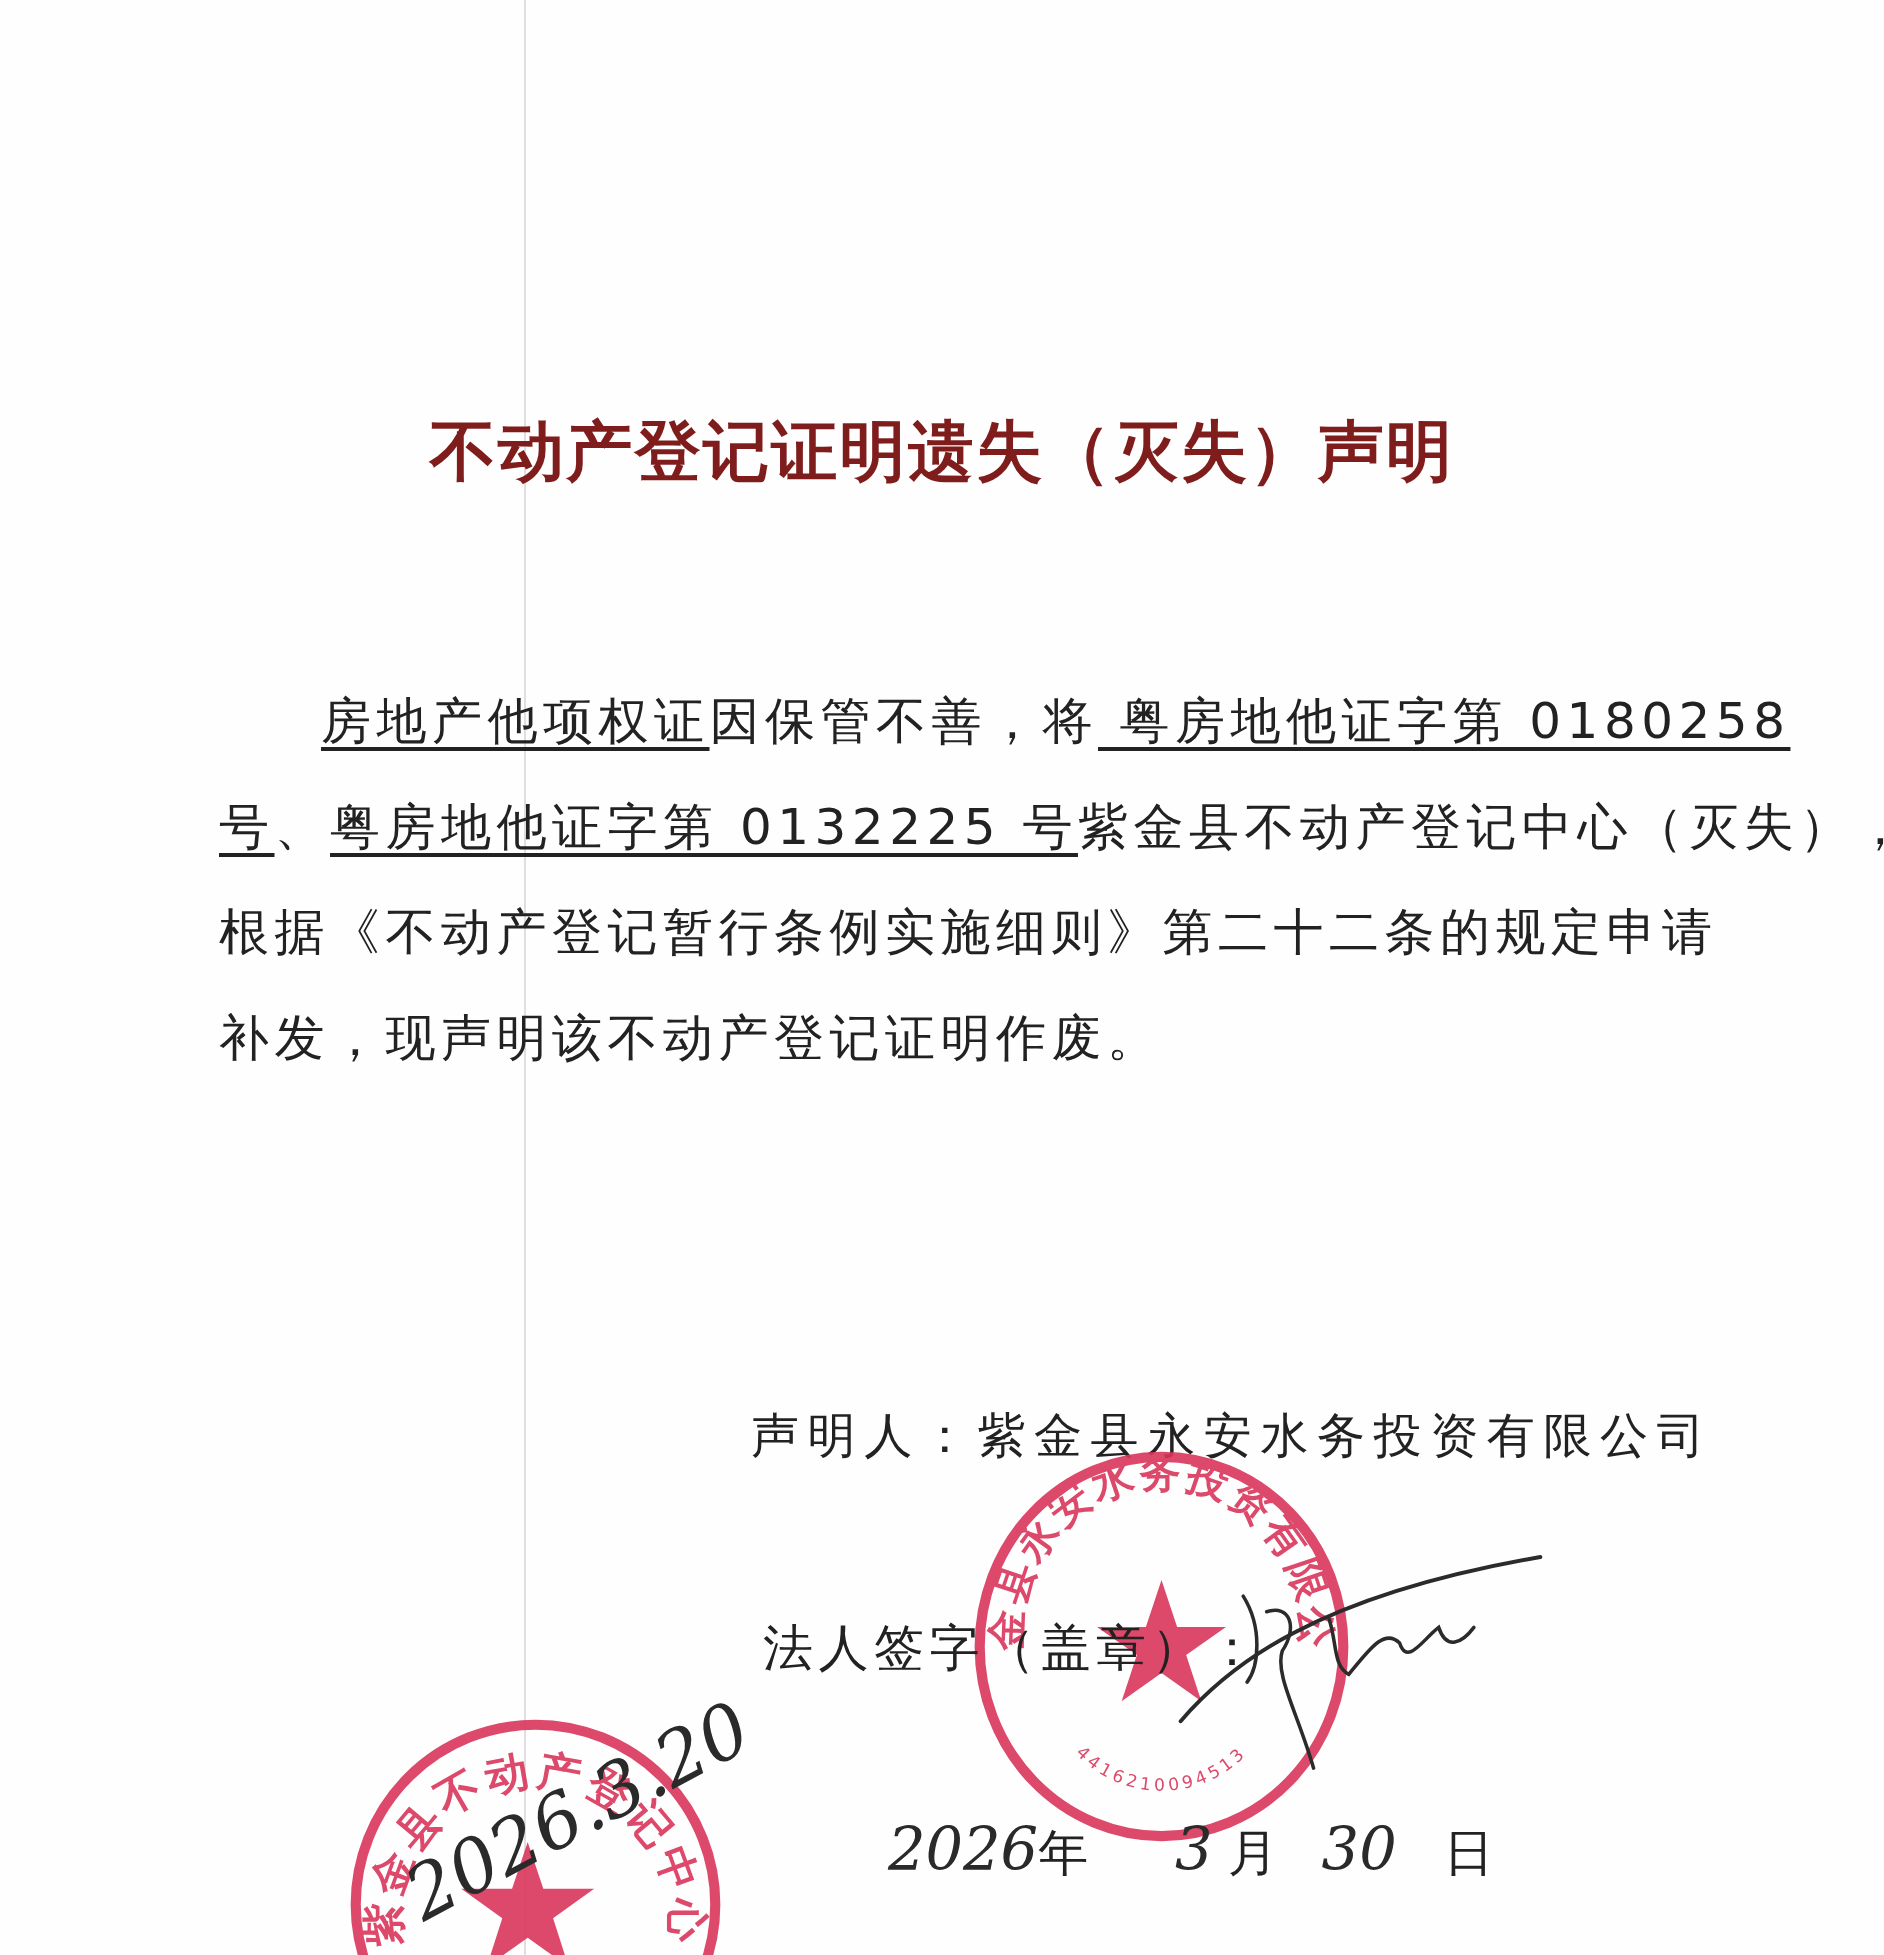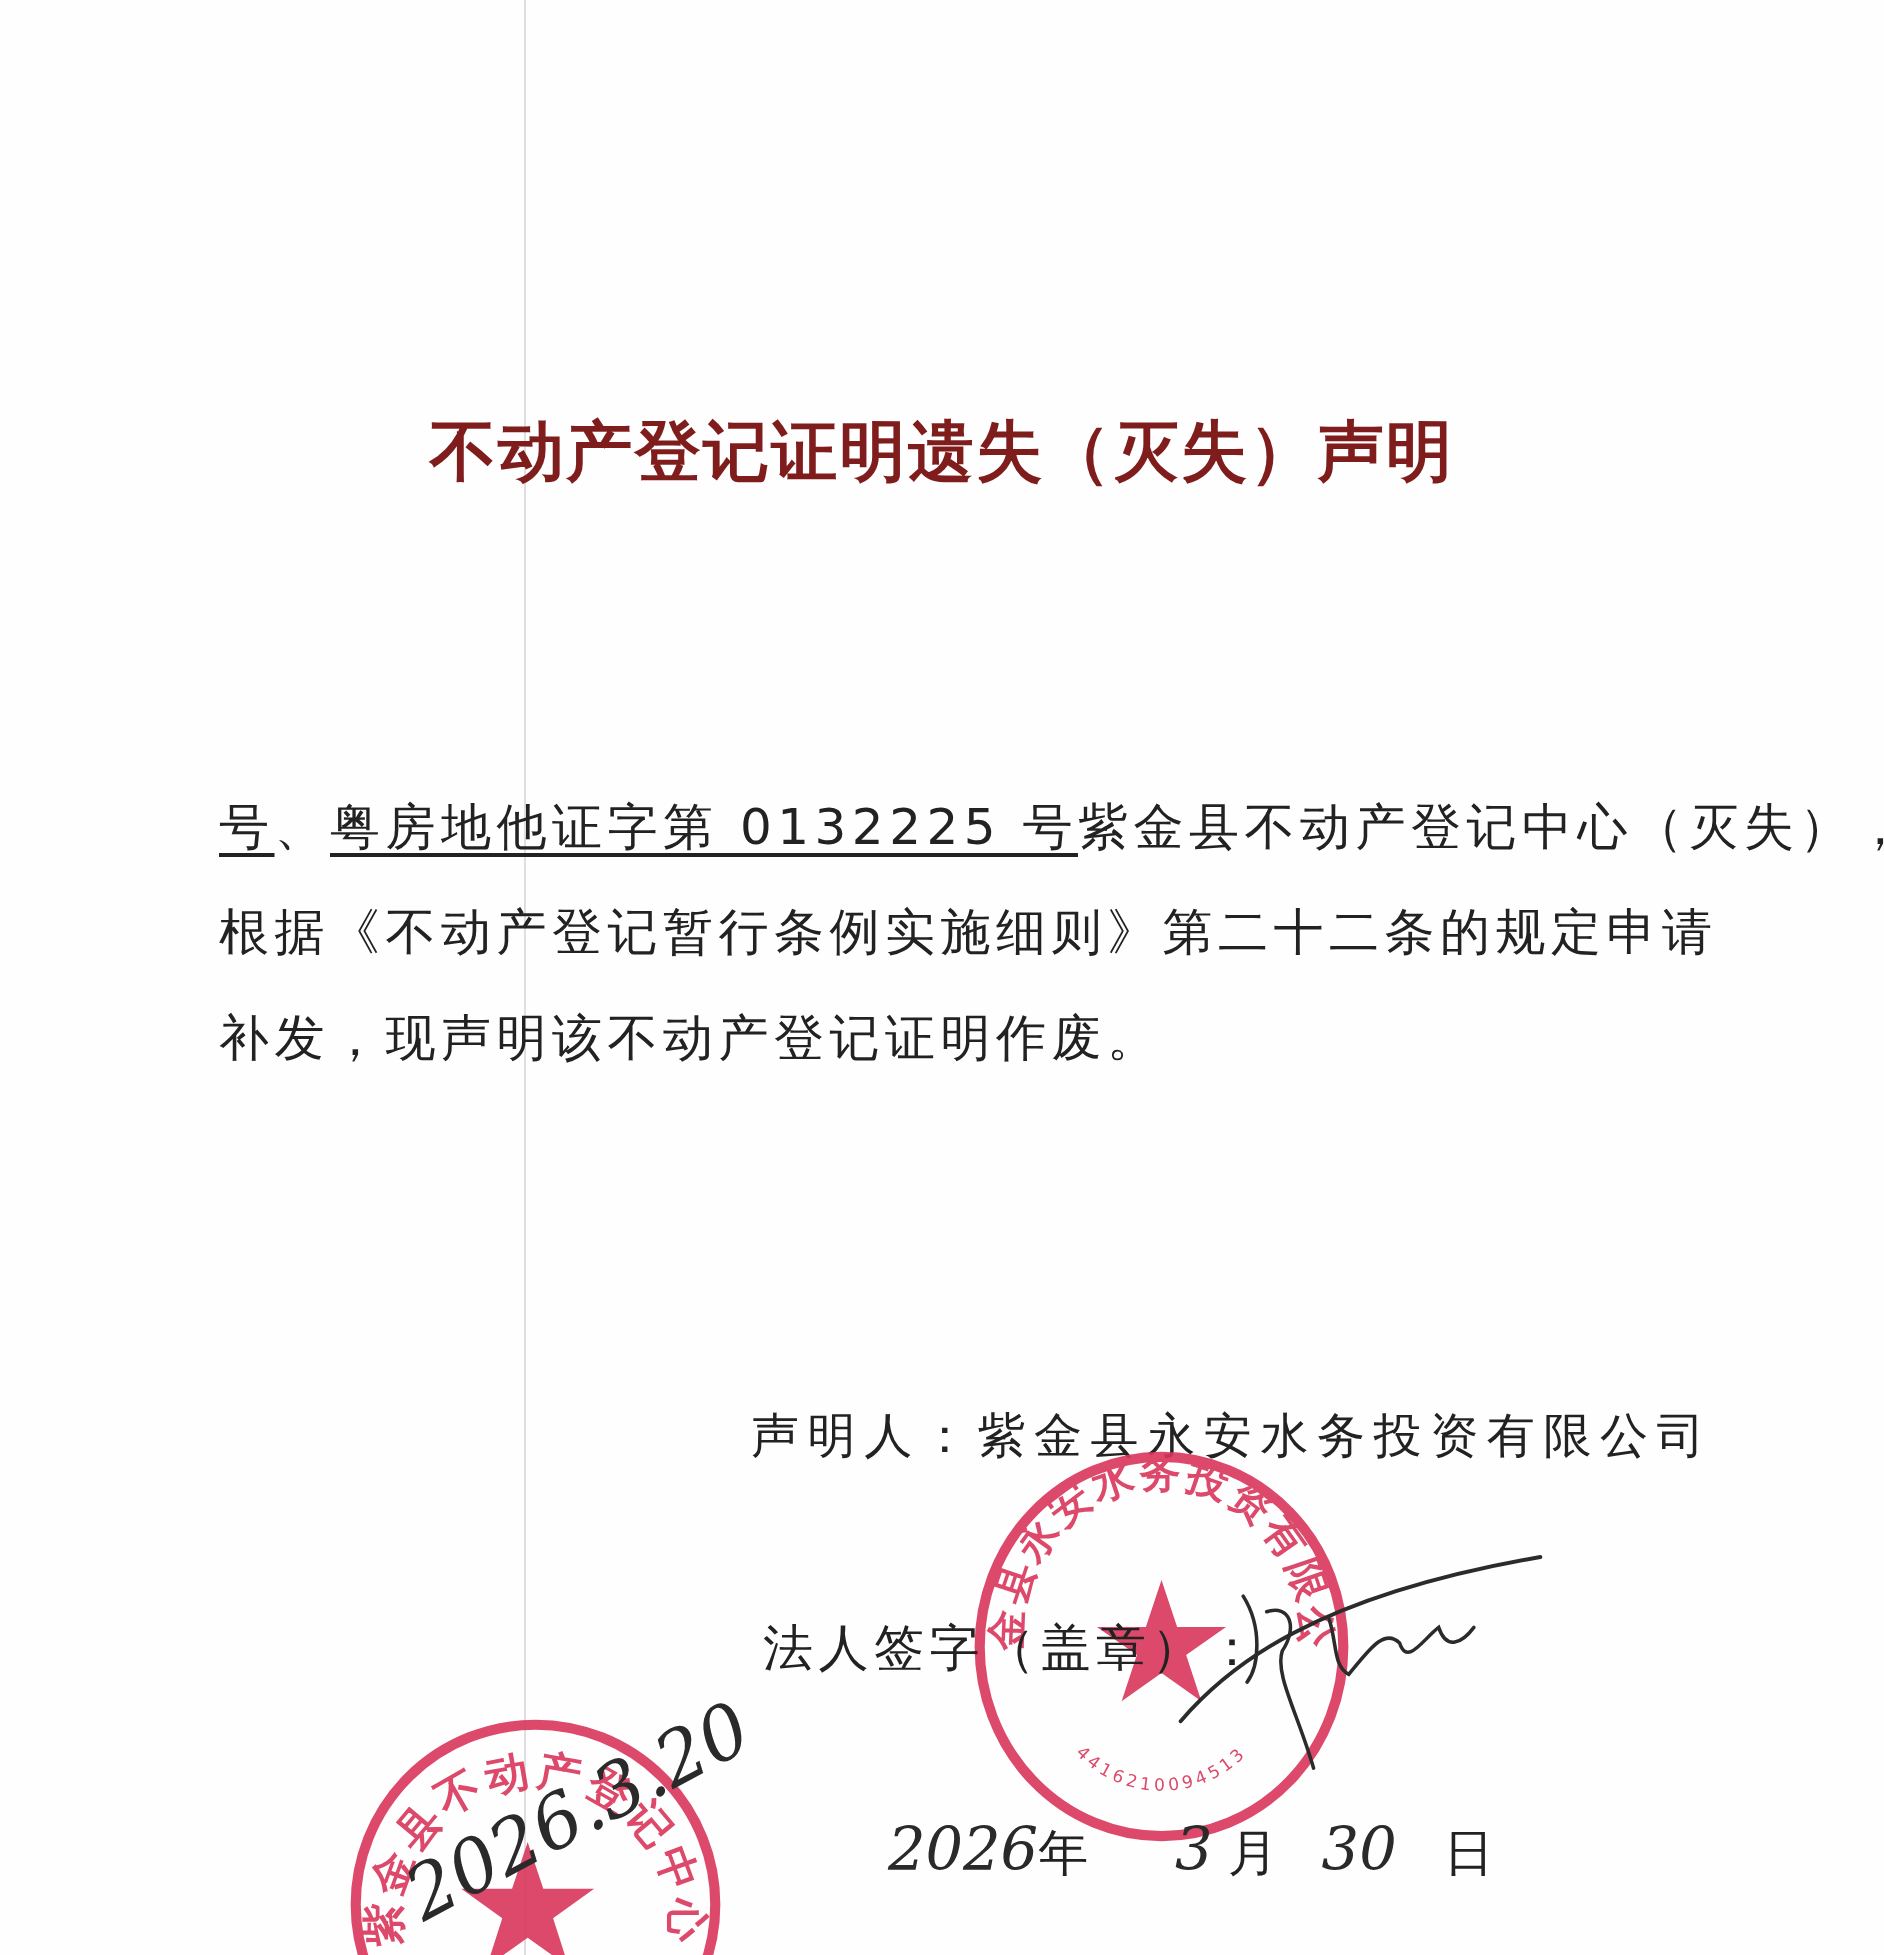--- a/index.html
+++ b/index.html
@@ -26,20 +26,23 @@
     .sig { position: absolute; z-index: 4; }
   </style>
 </head>
 <body>
 
 <div class="page">
   <div class="scanline"></div>
 
   <div class="title">不动产登记证明遗失（灭失）声明</div>
 
+  <div class="para" style="top:688px; left:321px;">
+    <span class="u">房地产他项权证</span><span>因保管不善，将</span><span class="u"> 粤房地他证字第 0180258</span>
+  </div>
   <div class="para" style="top:794px;">
     <span class="u">号</span><span>、</span><span class="u">粤房地他证字第 0132225 号</span><span>紫金县不动产登记中心（灭失），</span>
   </div>
   <div class="para" style="top:1005px;">补发，现声明该不动产登记证明作废。</div>
   <div class="para" style="top:899px;">根据《不动产登记暂行条例实施细则》第二十二条的规定申请</div>
 
 
   <div class="declarant">
     <span>声明人：</span><span>紫金县永安水务投资有限公司</span>
   </div>

